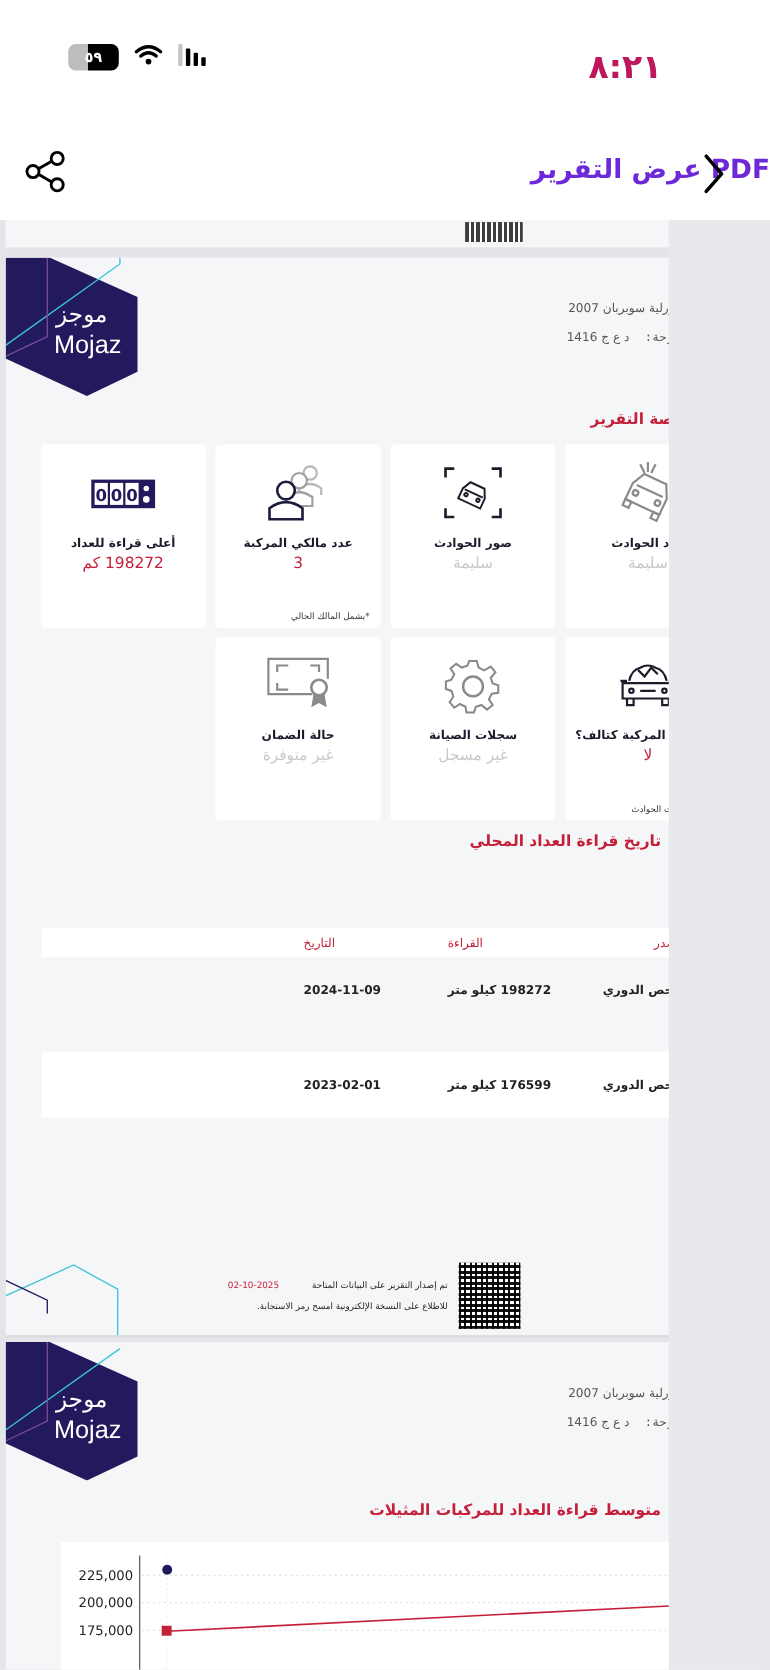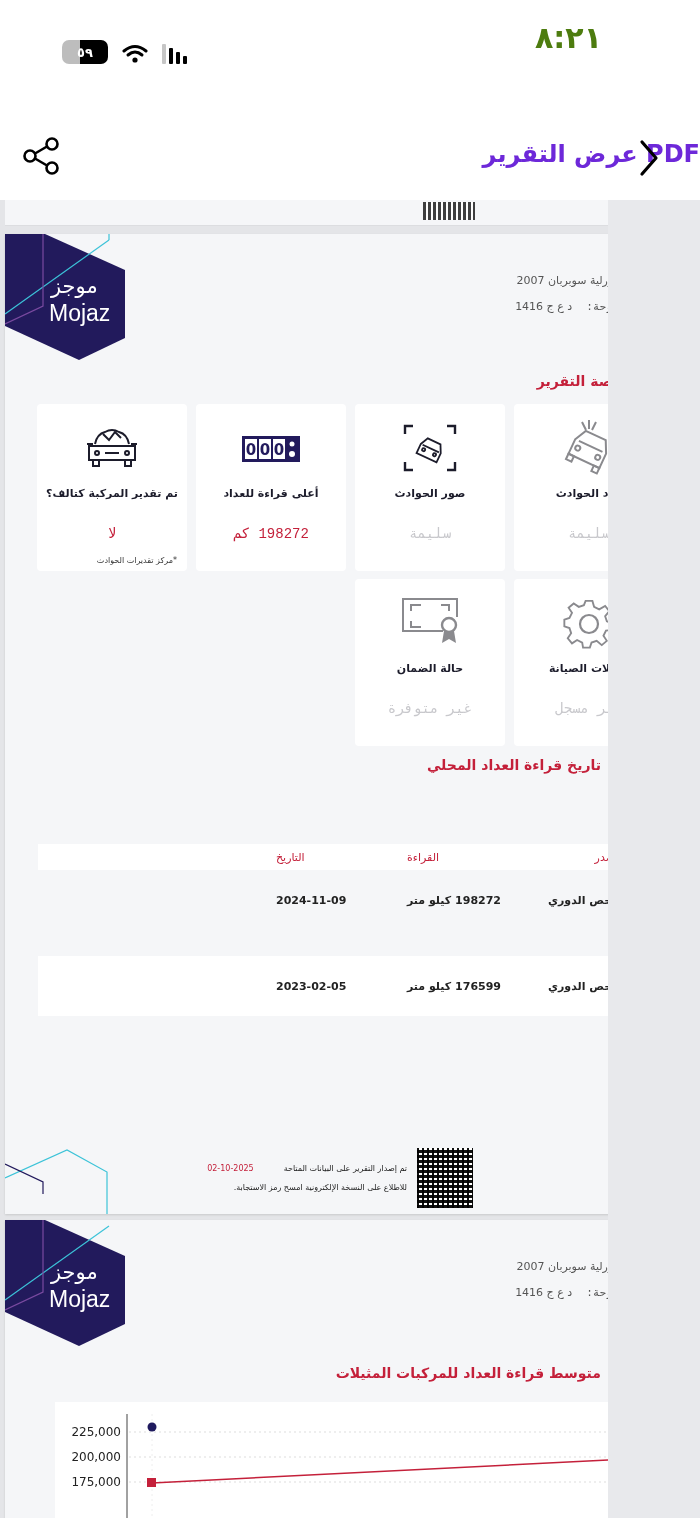--- a/index.html
+++ b/index.html
@@ -1,22 +1,22 @@
 <!DOCTYPE html>
 <html><head>
   <meta charset="utf-8">
   <style>
     * { box-sizing: border-box; margin: 0; padding: 0; }
     html, body { width: 700px; height: 1518px; overflow: hidden; background: #e8e9ec; }
     body { font-family: "DejaVu Sans", "Liberation Sans", sans-serif; color: #1c1c2b; position: relative; }
 
     
     .status-bar { position: absolute; top: 0; left: 0; width: 700px; height: 100px; background: #ffffff; }
-    .status-time { position: absolute; right: 98px; top: 20px; font-size: 30px; font-weight: bold; color: #4d7c0f; }
-    .status-icons { position: absolute; left: 62px; top: 40px; display: flex; align-items: flex-end; gap: 14px; }
+    .status-time { position: absolute; right: 98px; top: 44px; font-size: 30px; font-weight: bold; color: #be185d; }
+    .status-icons { position: absolute; left: 62px; top: 40px; display: flex; align-items: flex-start; gap: 14px; }
     .battery { width: 46px; height: 24px; border-radius: 7px; background: linear-gradient(90deg,#bdbdbd 0 40%, #000 40% 100%); color: #fff; font-size: 13px; font-weight: bold; display: flex; align-items: center; justify-content: center; }
     .signal { display: flex; align-items: flex-end; gap: 3px; height: 20px; }
     .signal span { width: 4px; background: #000; border-radius: 1px; }
 
     
     .nav-bar { position: absolute; top: 100px; left: 0; width: 700px; height: 100px; background: #ffffff; }
     .nav-title { position: absolute; left: 0; right: 0; top: 40px; text-align: right; font-size: 24px; font-weight: bold; color: #6d28d9; }
     .share-btn { position: absolute; left: 22px; top: 36px; width: 40px; height: 40px; }
     .back-btn { position: absolute; right: 36px; top: 38px; width: 30px; height: 40px; }
 
@@ -39,21 +39,21 @@
 
     .section-title { position: absolute; right: 36px; direction: rtl; display: flex; align-items: center; gap: 8px; color: #c4203a; font-size: 14px; font-weight: bold; }
     .doc-icon { width: 18px; height: 22px; background: #d4213c; border-radius: 2px; position: relative; }
     .doc-icon::after { content: ""; position: absolute; left: 4px; top: 5px; width: 10px; height: 12px; background: repeating-linear-gradient(180deg,#fff 0 1.5px, transparent 1.5px 3.5px); }
     .odo-icon { width: 50px; height: 22px; border: 2px solid #c4203a; display: flex; align-items: center; justify-content: center; font-size: 16px; font-weight: bold; color: #701a75; letter-spacing: -1px; background: #fff; }
 
     .cards { position: absolute; left: 33px; top: 170px; width: 626px; display: grid; grid-template-columns: repeat(4, 150px); grid-auto-rows: 167px; column-gap: 9px; row-gap: 8px; direction: rtl; }
     .card { background: #ffffff; border-radius: 4px; position: relative; text-align: center; }
     .card-icon { position: absolute; left: 50%; transform: translateX(-50%); top: 16px; width: 62px; height: 56px; }
     .card-label { position: absolute; left: 0; right: 0; top: 83px; font-size: 11px; font-weight: bold; color: #1c1c2b; }
-    .card-value { position: absolute; left: 0; right: 0; top: 121px; font-size: 14px; color: #c8c8cc; font-family: Liberation Mono, monospace; }
+    .card-value { position: absolute; left: 0; right: 0; top: 100px; font-size: 14px; color: #c8c8cc; }
     .card-value.red { color: #c4203a; }
     .card-note { position: absolute; right: 10px; bottom: 6px; font-size: 8px; color: #333; }
 
     .table { position: absolute; left: 33px; top: 610px; width: 626px; direction: rtl; font-size: 11px; }
     .t-head { height: 26px; background: #ffffff; display: flex; align-items: center; color: #c4203a; }
     .t-row { height: 60px; display: flex; align-items: center; font-weight: bold; color: #222; }
     .t-row.alt { background: #ffffff; }
     .t-gap { height: 26px; }
     .c-src { width: 124px; padding-right: 36px; }
     .c-read { width: 133px; text-align: left; }
@@ -158,20 +158,33 @@
             <path d="M20 28 L24 20 H38 L42 28 V38 H20 Z"></path>
               <path d="M22 28 H40"></path>
               <circle cx="25" cy="32" r="1.5"></circle>
               <circle cx="37" cy="32" r="1.5"></circle>
           </g>
         </svg>
         <div class="card-label">صور الحوادث</div>
         <div class="card-value">سليمة</div>
       </div>
 
+      <div class="card">
+        <svg class="card-icon" viewBox="0 0 62 56">
+          <circle cx="42" cy="10" r="6" stroke="#b8b8bc" stroke-width="2" fill="none"></circle>
+          <path d="M32 30 V24 Q42 16 52 24 V30" stroke="#b8b8bc" stroke-width="2" fill="none"></path>
+          <circle cx="32" cy="17" r="7" stroke="#a0a0a4" stroke-width="2" fill="#fff"></circle>
+          <path d="M20 40 V32 Q32 23 44 32 V40 Z" stroke="#a0a0a4" stroke-width="2" fill="#fff"></path>
+          <circle cx="20" cy="26" r="8" stroke="#1c1c3c" stroke-width="2.4" fill="#fff"></circle>
+          <path d="M5 52 V42 Q20 31 35 42 V52 Z" stroke="#1c1c3c" stroke-width="2.4" fill="#fff"></path>
+        </svg>
+        <div class="card-label">عدد مالكي المركبة</div>
+        <div class="card-value red">3</div>
+        <div class="card-note">*يشمل المالك الحالي</div>
+      </div>
 
       <div class="card">
         <svg class="card-icon" viewBox="0 0 62 56">
           <rect x="2" y="16" width="58" height="26" fill="#221a5c"></rect>
           <rect x="5" y="19" width="12" height="20" fill="#fff"></rect>
             <rect x="19" y="19" width="12" height="20" fill="#fff"></rect>
             <rect x="33" y="19" width="12" height="20" fill="#fff"></rect>
           <text x="11" y="35" font-size="15" font-family="DejaVu Sans, sans-serif" font-weight="bold" fill="#221a5c" text-anchor="middle">0</text>
           <text x="25" y="35" font-size="15" font-family="DejaVu Sans, sans-serif" font-weight="bold" fill="#221a5c" text-anchor="middle">0</text>
           <text x="39" y="35" font-size="15" font-family="DejaVu Sans, sans-serif" font-weight="bold" fill="#221a5c" text-anchor="middle">0</text>
@@ -237,21 +250,21 @@
       </div>
       <div class="t-row">
         <div class="c-src">الفحص الدوري</div>
         <div class="c-read">198272 كيلو متر</div>
         <div class="c-date">2024-11-09</div>
       </div>
       <div class="t-gap"></div>
       <div class="t-row alt">
         <div class="c-src">الفحص الدوري</div>
         <div class="c-read">176599 كيلو متر</div>
-        <div class="c-date">2023-02-05</div>
+        <div class="c-date">2023-02-01</div>
       </div>
     </div>
 
     <div class="footer">
       <svg style="position:absolute;left:0;top:0" width="110" height="72">
         <polyline points="0,36 62,8 102,30 102,72" stroke="#3cc3d8" stroke-width="1.2" fill="none"></polyline>
         <polyline points="0,22 38,40 38,52" stroke="#221a5c" stroke-width="1.2" fill="none"></polyline>
       </svg>
       <div class="qr"></div>
       <div class="footer-text">

